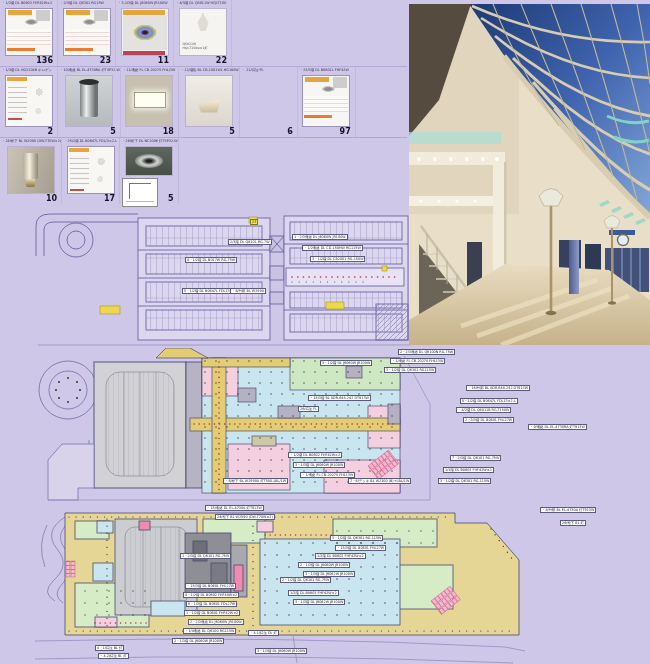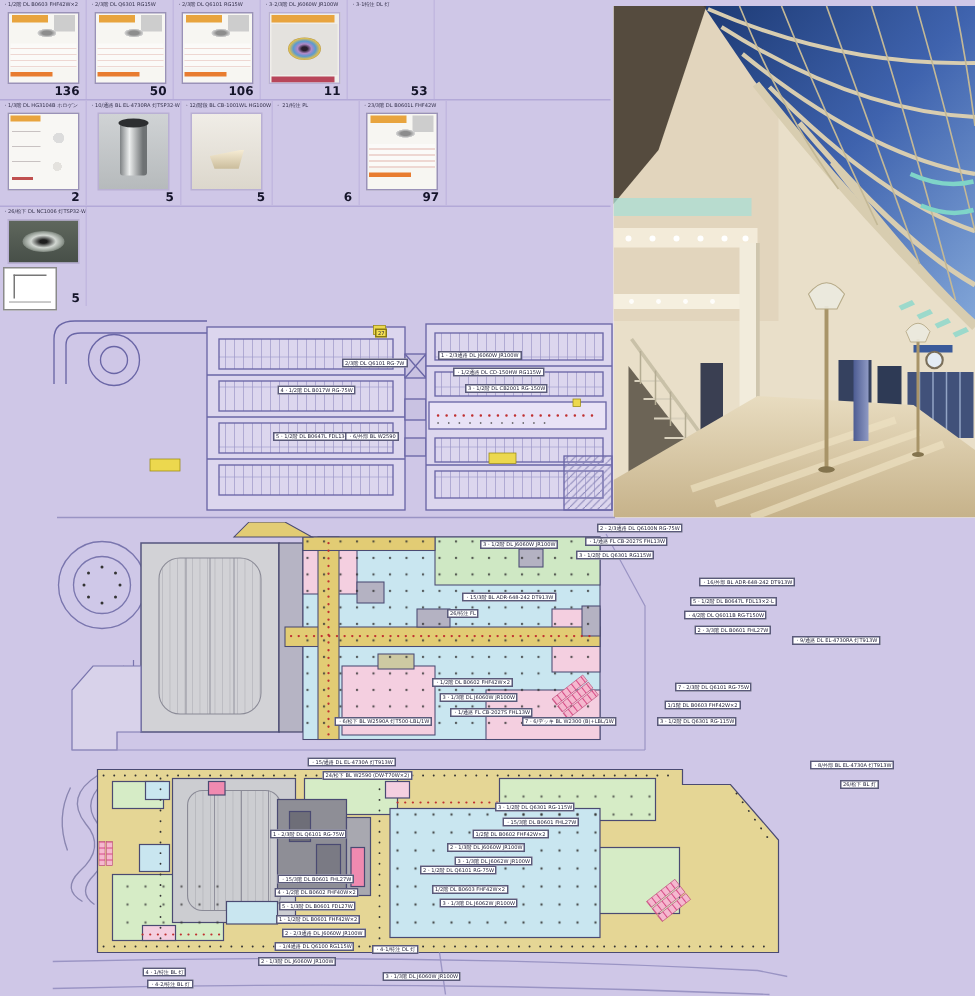--- a/index.html
+++ b/index.html
@@ -113,65 +113,66 @@
         
       </div>
       <div class="cnum">136</div>
     </div>
       <div class="card v-sheet">
       <div class="chead">・2/3階  DL  Q6301  RG15W</div>
       <div class="thumb">
         
         
       </div>
-      <div class="cnum">50</div>
-    </div>
-      <div class="card v-sheet">
-      <div class="chead">・2/3階  DL  Q6101  RG15W</div>
-      <div class="thumb">
-        
-        
-      </div>
-      <div class="cnum">106</div>
+      <div class="cnum">23</div>
     </div>
       <div class="card v-photoDL">
       <div class="chead">・3-2/3階  DL  J6060W  JR100W</div>
       <div class="thumb">
         
         
       </div>
       <div class="cnum">11</div>
     </div>
-      <div class="card v-empty">
-      <div class="chead">・3-1特注  DL  灯</div>
-      <div class="thumb">
-        
-        
-      </div>
-      <div class="cnum">53</div>
+      <div class="card v-sketch">
+      <div class="chead">・4/3階  DL  QS011W  HQI-T150</div>
+      <div class="thumb">
+        <div class="note">QS011W
+HQI-T150w×1灯</div>
+
+      </div>
+      <div class="cnum">22</div>
     </div>
     </div>
   <div class="crow crow2">
 
   <div class="card v-sheetB">
       <div class="chead">・1/3階  DL  HG3104B  ホロゲン</div>
       <div class="thumb">
         
         
       </div>
       <div class="cnum">2</div>
     </div>
       <div class="card v-cylinder">
       <div class="chead">・10/通路  BL  EL-4730RA  灯TSP32-W</div>
       <div class="thumb">
         
         
       </div>
       <div class="cnum">5</div>
     </div>
+      <div class="card v-rectlight">
+      <div class="chead">・11/通路  FL  CB-2027S  FHL/3W</div>
+      <div class="thumb">
+        
+        
+      </div>
+      <div class="cnum">18</div>
+    </div>
       <div class="card v-wedge">
       <div class="chead">・12/階段  BL  CB-1001WL  HG100W</div>
       <div class="thumb">
         
         
       </div>
       <div class="cnum">5</div>
     </div>
       <div class="card v-empty">
       <div class="chead">・ 21/特注  PL</div>
@@ -185,20 +186,36 @@
       <div class="chead">・23/3階  DL  B0601L  FHF42W</div>
       <div class="thumb">
         
         
       </div>
       <div class="cnum">97</div>
     </div>
     </div>
   <div class="crow crow3">
 
+  <div class="card v-wallcyl">
+      <div class="chead">・24/松下  BL  W2000  (DW-T70W×2)</div>
+      <div class="thumb">
+        
+        
+      </div>
+      <div class="cnum">10</div>
+    </div>
+      <div class="card v-sheetB">
+      <div class="chead">・25/2階  DL  B0647L  FDL/3×2-L</div>
+      <div class="thumb">
+        
+        
+      </div>
+      <div class="cnum">17</div>
+    </div>
       <div class="card v-darkDL">
       <div class="chead">・26/松下  DL  NC1006  灯TSP32-W</div>
       <div class="thumb">
 
         <div class="sub"></div>
       </div>
       <div class="cnum">5</div>
     </div>
     </div>
 </div>

